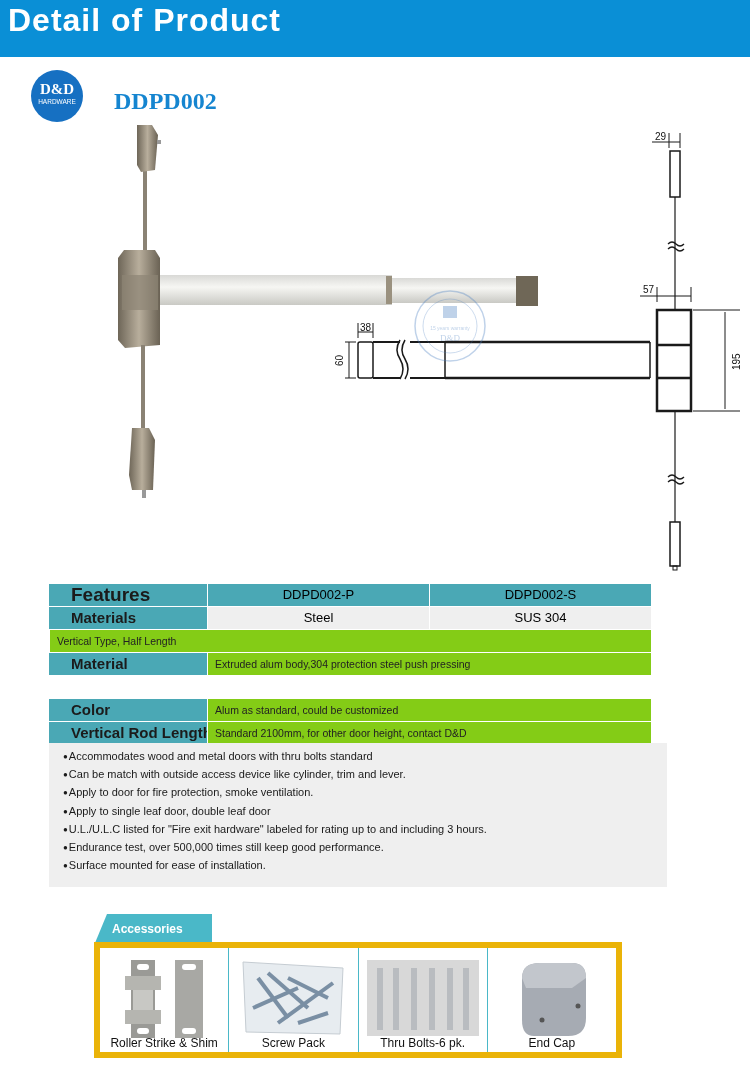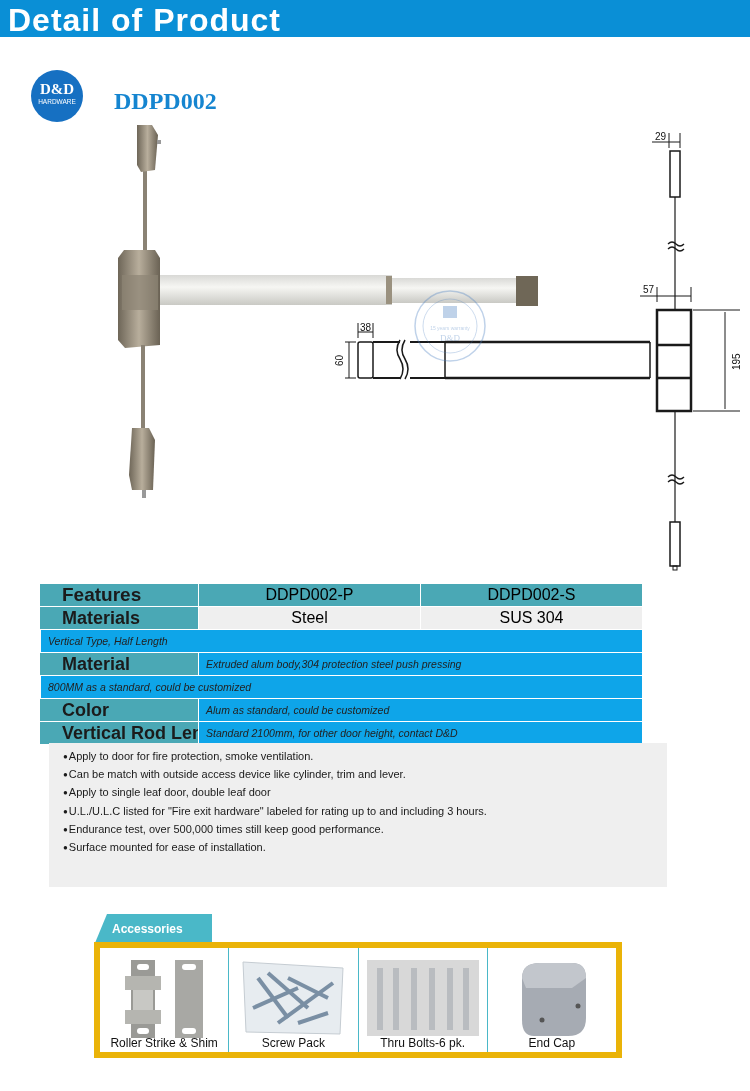--- a/index.html
+++ b/index.html
@@ -1,33 +1,33 @@
 <!DOCTYPE html>
 <html><head>
 <meta charset="utf-8">
 <style>
   * { box-sizing: border-box; margin: 0; padding: 0; }
   body { width: 750px; height: 1091px; background: #ffffff; font-family: "Liberation Sans", sans-serif; position: relative; overflow: hidden; }
-  .header-bar { position: absolute; left: 0; top: 0; width: 750px; height: 37px; background: #0a8fd6; }
+  .header-bar { position: absolute; left: 0; top: 0; width: 750px; height: 57px; background: #0a8fd6; }
   .header-title { position: absolute; left: 8px; top: 2px; font-size: 32px; font-weight: bold; color: #fff; letter-spacing: 1px; font-family: "Liberation Sans", sans-serif; }
   .logo { position: absolute; left: 31px; top: 70px; width: 52px; height: 52px; border-radius: 50%; background: #1670c2; color: #fff; text-align: center; }
   .logo-main { font-family: "Liberation Serif", serif; font-weight: bold; font-size: 15px; display: block; margin-top: 12px; line-height: 15px; }
   .logo-sub { font-size: 6.5px; display: block; line-height: 9px; }
   .model-title { position: absolute; left: 114px; top: 88px; font-size: 24px; font-weight: bold; color: #1585d0; font-family: Liberation Serif, serif; }
 
   .photo { position: absolute; left: 0; top: 0; }
   .drawing { position: absolute; left: 0; top: 0; }
 
-  .specs { position: absolute; left: 40px; top: 584px; width: 602px; }
+  .specs { position: absolute; left: 49px; top: 584px; width: 602px; }
   .row { display: flex; height: 23px; margin-bottom: 0; border-bottom: 1px solid #ffffff; }
-  .cell-label { width: 158px; background: #4aa8b5; color: #1b1b1b; font-weight: bold; font-size: 18px; padding-left: 22px; line-height: 22px; white-space: nowrap; }
+  .cell-label { width: 158px; background: #4aa8b5; color: #1b1b1b; font-weight: bold; font-size: 15px; padding-left: 22px; line-height: 22px; white-space: nowrap; }
   .cell-label.big { font-size: 19px; }
-  .cell-value { flex: 1; background: #0ea5e9; font-size: 10.5px; color: #222; line-height: 22px; padding-left: 7px; border-left: 1px solid #fff; font-style: italic; }
+  .cell-value { flex: 1; background: #84cc16; font-size: 10.5px; color: #222; line-height: 22px; padding-left: 7px; border-left: 1px solid #fff; }
   .cell-split { flex: 1; display: flex; }
-  .cell-split > div { flex: 1; text-align: center; font-size: 16px; line-height: 22px; border-left: 1px solid #fff; }
+  .cell-split > div { flex: 1; text-align: center; font-size: 13px; line-height: 22px; border-left: 1px solid #fff; }
   .row.header .cell-split > div { background: #4aa8b5; }
   .row.plain .cell-split > div { background: #efefef; }
 
   .bullets { position: absolute; left: 49px; top: 743px; width: 618px; height: 144px; background: #efefef; padding: 5px 0 0 14px; }
   .bullet { font-size: 11px; color: #1a1a1a; line-height: 17.2px; white-space: nowrap; }
   .bullet::before { content: "\25CF"; font-size: 8px; margin-right: 1px; position: relative; top: -1px; }
 
   .acc-tab { position: absolute; left: 95px; top: 914px; width: 117px; height: 29px; background: #4ab8c8; clip-path: polygon(12px 0, 100% 0, 100% 100%, 0 100%); }
   .acc-tab-label { position: absolute; left: 17px; top: 8px; font-size: 12px; font-weight: bold; color: #fff; text-align: center; }
   .acc-grid { position: absolute; left: 94px; top: 942px; width: 528px; height: 116px; border: 6px solid #eab308; display: flex; }
@@ -165,35 +165,35 @@
     </div>
   </div>
   <div class="row">
     <div class="cell-value">Vertical Type, Half Length</div>
   </div>
   <div class="row">
     <div class="cell-label">Material</div>
     <div class="cell-value">Extruded alum body,304 protection steel push pressing</div>
   </div>
   <div class="row">
-    <div class="cell-value">800MM as a standard, could be customized</div>
   </div>
   <div class="row">
     <div class="cell-label">Color</div>
     <div class="cell-value">Alum as standard, could be customized</div>
   </div>
   <div class="row">
     <div class="cell-label">Vertical Rod Length</div>
     <div class="cell-value">Standard 2100mm, for other door height,  contact D&amp;D</div>
   </div>
 </div>
 
 <div class="bullets">
+  <div class="bullet">Accommodates wood and metal doors with thru bolts standard</div>
+  <div class="bullet">Can be match with outside access device like cylinder, trim and lever.</div>
   <div class="bullet">Apply to door for fire protection, smoke ventilation.</div>
-  <div class="bullet">Can be match with outside access device like cylinder, trim and lever.</div>
   <div class="bullet">Apply to single leaf door, double leaf door</div>
   <div class="bullet">U.L./U.L.C listed for "Fire exit hardware" labeled for rating up to and including 3 hours.</div>
   <div class="bullet">Endurance test, over 500,000 times still keep good performance.</div>
   <div class="bullet">Surface mounted for ease of installation.</div>
 </div>
 
 <div class="acc-tab">
   <span class="acc-tab-label">Accessories</span>
 </div>
 <div class="acc-grid">

